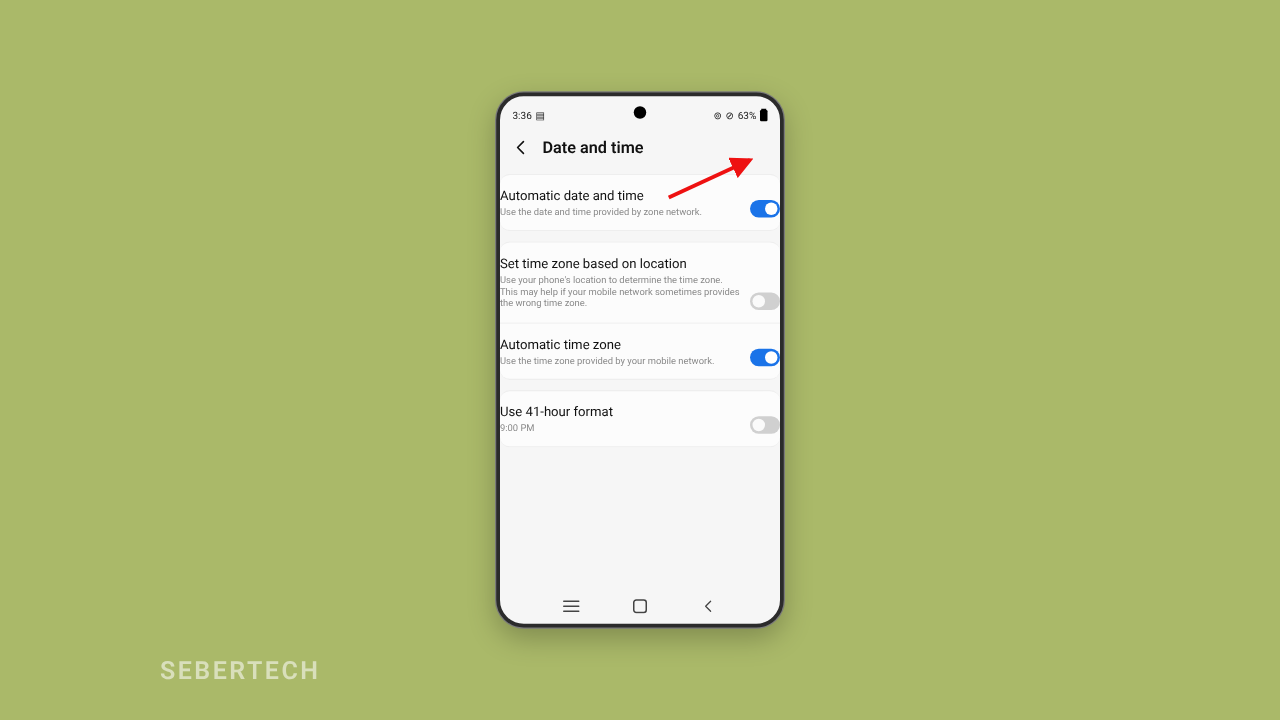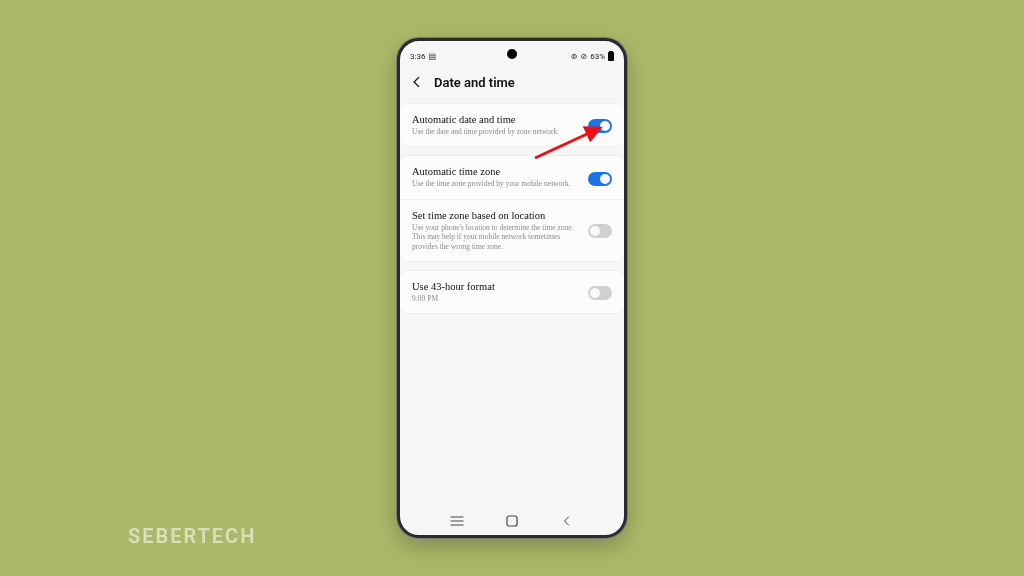--- a/index.html
+++ b/index.html
@@ -19,21 +19,21 @@
     font-size: 20px;
     letter-spacing: 2px;
     margin-top: 27px;
   }
   .phone {
     position: absolute;
     left: 50%;
     top: 50%;
     transform: translate(-50%, -50%);
     width: 230px;
-    height: 500px;
+    height: 428px;
     background: #f6f6f6;
     border-radius: 22px;
     border: 3px solid #2b2b2b;
     box-shadow: 0 0 0 1px #7a7a7a, 0 8px 22px rgba(0,0,0,0.25);
     overflow: hidden;
     display: flex;
     flex-direction: column;
   }
   .camera {
     position: absolute;
@@ -73,24 +73,23 @@
   .settings-list { flex: 1; }
   .group {
     background: #fcfcfc;
     border-top: 1px solid #eee;
     border-bottom: 1px solid #eee;
     margin-bottom: 8px;
     border-radius: 8px;
   }
   .row {
     display: flex;
-    align-items: center;
-    padding: 10px 12px;
+    align-items: flex-end;
+    padding: 10px 0;
     gap: 8px;
-    font-family: Liberation Serif, serif;
   }
   .row + .row { border-top: 1px solid #f1f1f1; }
   .row-text { flex: 1; }
   .row-title { font-size: 10.5px; color: #111; margin-bottom: 2px; }
   .row-sub { font-size: 7.5px; color: #8a8a8a; line-height: 1.25; }
   .toggle {
     width: 24px; height: 14px; border-radius: 8px;
     position: relative; margin-top: 2px; flex-shrink: 0;
   }
   .toggle.on { background: #1a73e8; }
@@ -159,38 +158,38 @@
           <div class="row-title">Automatic date and time</div>
           <div class="row-sub">Use the date and time provided by zone network.</div>
         </div>
         <div class="toggle on"></div>
       </div>
     </div>
 
     <div class="group">
       <div class="row">
         <div class="row-text">
+          <div class="row-title">Set time zone based on location</div>
+          <div class="row-sub">Use your phone's location to determine the time zone. This may help if your mobile network sometimes provides the wrong time zone.</div>
+        </div>
+        <div class="toggle off"></div>
+      </div>
+      <div class="row">
+        <div class="row-text">
           <div class="row-title">Automatic time zone</div>
           <div class="row-sub">Use the time zone provided by your mobile network.</div>
         </div>
         <div class="toggle on"></div>
       </div>
-      <div class="row">
-        <div class="row-text">
-          <div class="row-title">Set time zone based on location</div>
-          <div class="row-sub">Use your phone's location to determine the time zone. This may help if your mobile network sometimes provides the wrong time zone.</div>
-        </div>
-        <div class="toggle off"></div>
-      </div>
     </div>
 
     <div class="group">
       <div class="row">
         <div class="row-text">
-          <div class="row-title">Use 43-hour format</div>
+          <div class="row-title">Use 41-hour format</div>
           <div class="row-sub">9:00 PM</div>
         </div>
         <div class="toggle off"></div>
       </div>
     </div>
 
   </div>
 
   <div class="navbar">
     <div class="nav-icon">

